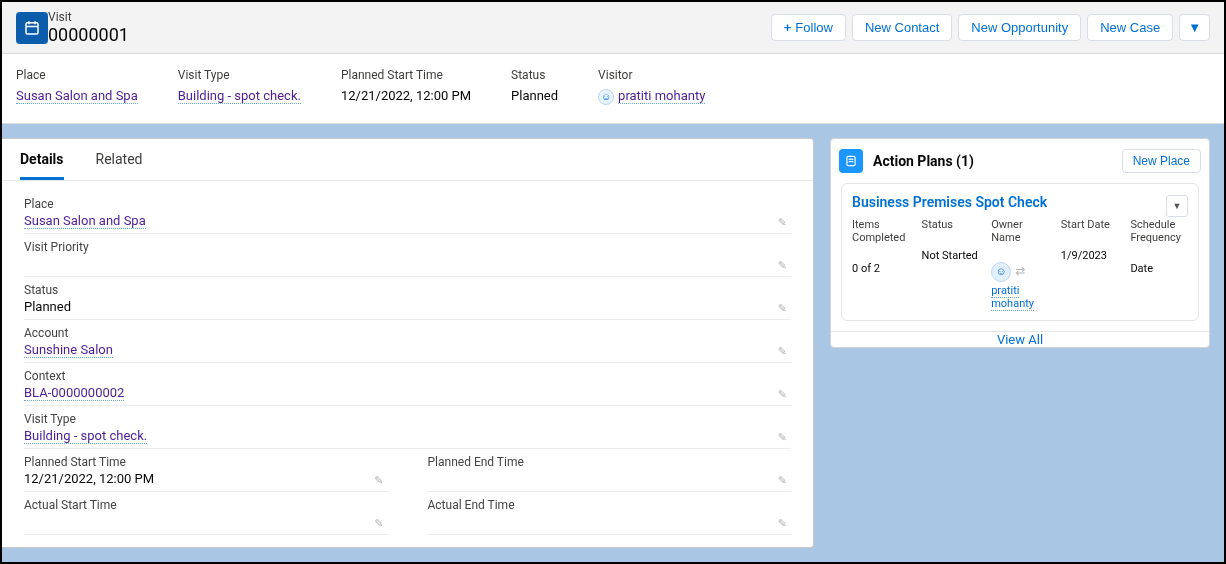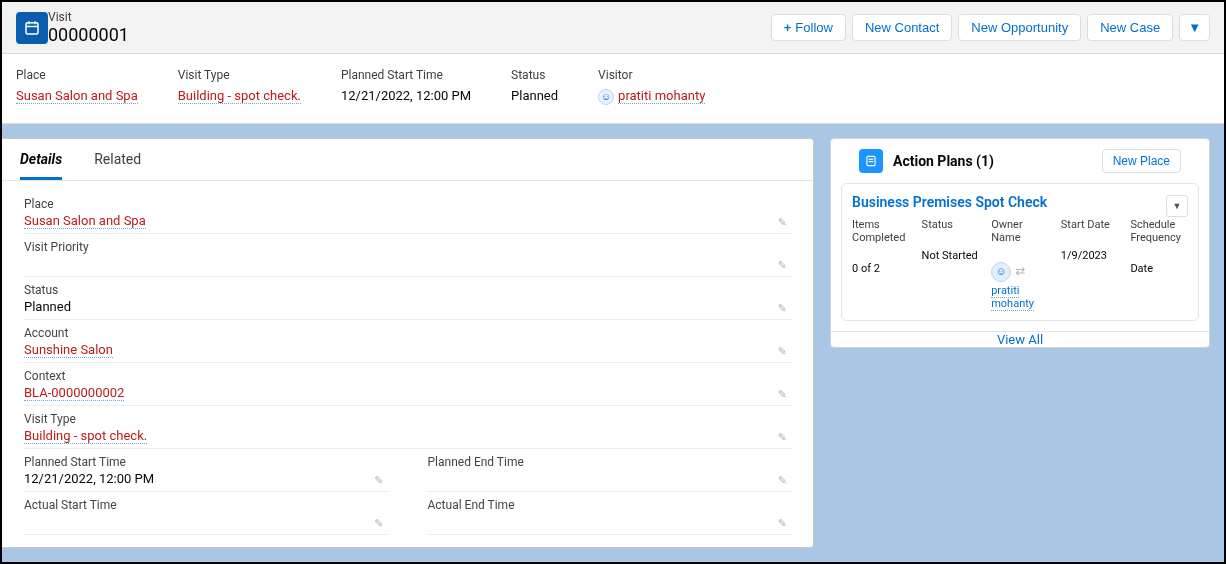--- a/index.html
+++ b/index.html
@@ -49,21 +49,21 @@
   .highlights {
     background: #fff;
     border-bottom: 1px solid #dddbda;
     display: flex;
     padding: 14px 14px 18px;
     gap: 40px;
   }
   .hl-item .hl-label { font-size: 12px; color: #3e3e3c; margin-bottom: 6px; }
   .hl-item .hl-value { font-size: 13px; }
   .link {
-    color: #b91c1c;
+    color: #4c1d95;
     border-bottom: 1px dotted rgba(0,112,210,0.6);
     cursor: pointer;
     text-decoration: none;
   }
   .avatar-dot {
     display: inline-flex;
     width: 16px; height: 16px;
     background: #e8f3ff;
     border-radius: 50%;
     border: 1px solid #b3d7f5;
@@ -100,21 +100,20 @@
   .tab {
     padding-bottom: 10px;
     font-size: 14px;
     color: #3e3e3c;
     cursor: pointer;
   }
   .tab.active {
     font-weight: 700;
     color: #080707;
     border-bottom: 3px solid #0070d2;
-    font-style: italic;
   }
   .details {
     padding: 10px 22px;
     overflow-y: auto;
   }
   .field {
     border-bottom: 1px solid #ececec;
     padding: 6px 0 4px;
     position: relative;
   }
@@ -135,21 +134,21 @@
   .card {
     background: #fff;
     border: 1px solid #d4d4d4;
     border-radius: 4px;
     display: flex;
     flex-direction: column;
   }
   .card-header {
     display: flex;
     align-items: center;
-    padding: 10px 28px;
+    padding: 10px 8px;
     gap: 10px;
   }
   .card-icon {
     width: 24px; height: 24px;
     background: #1b96ff;
     border-radius: 4px;
     display: flex; align-items: center; justify-content: center;
     color: #fff;
   }
   .card-title { font-size: 14px; font-weight: 700; }

